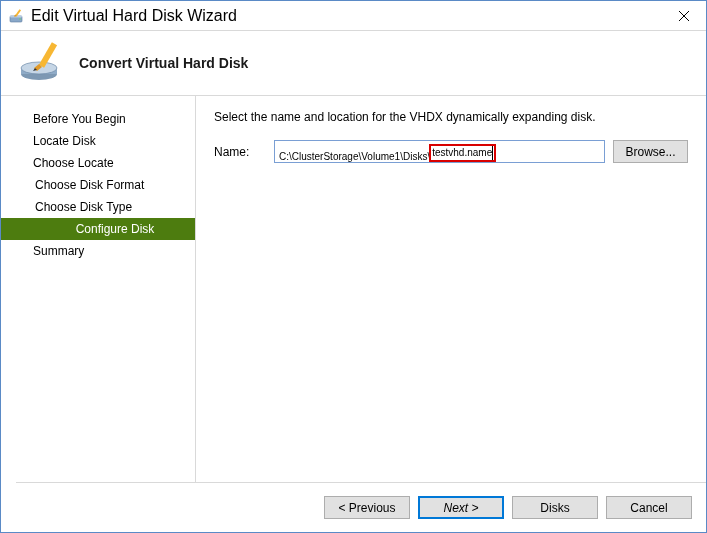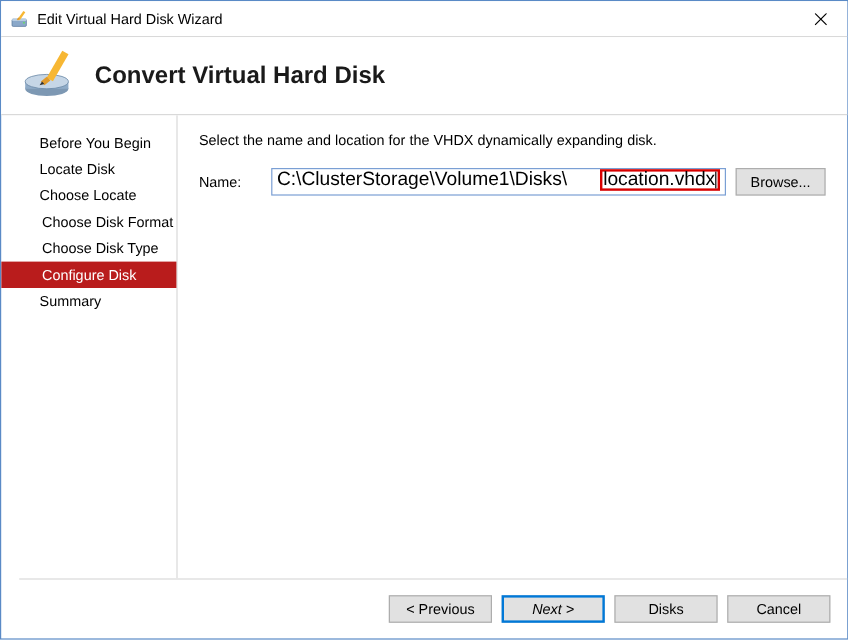--- a/index.html
+++ b/index.html
@@ -10,77 +10,76 @@
     background: #fff;
     display: flex; flex-direction: column;
     position: relative;
   }
   .titlebar {
     height: 30px;
     display: flex; align-items: center;
     padding: 0 0 0 8px;
     border-bottom: 1px solid #d9d9d9;
     background: #fff;
-    font-size: 12px;
+    font-size: 16px;
   }
   .titlebar .title-icon { width: 16px; height: 16px; margin-right: 6px; }
   .titlebar .title-text { flex: 1; }
   .titlebar .close {
     width: 45px; height: 29px;
     display: flex; align-items: center; justify-content: center;
     cursor: pointer;
   }
   .titlebar .close svg { width: 10px; height: 10px; }
   .header {
     height: 65px;
     display: flex; align-items: center;
     padding: 0 18px;
     border-bottom: 1px solid #d9d9d9;
     background: #fff;
   }
   .header .hd-icon { width: 46px; height: 46px; margin-right: 14px; }
-  .header .hd-title { font-size: 20px; font-weight: bold; color: #1a1a1a; }
+  .header .hd-title { font-size: 14px; font-weight: bold; color: #1a1a1a; }
   .body {
     flex: 1 1 auto;
     display: flex;
     overflow: hidden;
   }
   .sidebar {
     width: 195px;
     border-right: 1px solid #d9d9d9;
     padding: 12px 0 0 0;
   }
   .side-item {
     height: 22px; line-height: 22px;
     padding-left: 32px;
     cursor: pointer;
     white-space: nowrap;
   }
   .side-item.sub { padding-left: 34px; }
   .side-item.selected {
-    background: #b91c1c; color: #fff;
+    background: #4d7c0f; color: #fff; text-align: center;
   }
   .content {
     flex: 1;
     padding: 14px 18px;
   }
   .instruction { margin-bottom: 16px; }
   .row { display: flex; align-items: center; }
   .row .lbl { width: 60px; }
   .name-input {
     flex: 1;
     height: 23px;
     border: 1px solid #7a9fd4;
-    font-family: inherit; font-size: 16px;
+    font-family: inherit; font-size: 10px;
     padding: 0 4px;
     outline: none;
     position: relative;
-    display: flex; align-items: flex-start;
+    display: flex; align-items: flex-end;
     background: #fff;
-    gap: 28px;
   }
   .name-input .prefix { }
   .name-input .highlight {
     border: 2px solid #d80000;
     margin-left: -1px;
     padding: 0 1px;
     height: 18px; line-height: 14px;
     display: inline-flex; align-items: center;
   }
   .name-input .caret {
@@ -165,21 +164,21 @@
       <div class="side-item">Summary</div>
     </div>
 
     <div class="content">
       <div class="instruction">Select the name and location for the VHDX dynamically expanding disk.</div>
       <div class="row">
         <span class="lbl">Name:</span>
         <div class="name-input">
           <span class="prefix">C:\ClusterStorage\Volume1\Disks\</span>
             <span class="highlight">
-              <span>location.vhdx</span>
+              <span>testvhd.name</span>
               <span class="caret"></span>
             </span>
         </div>
         <button class="browse-btn">Browse...</button>
       </div>
     </div>
   </div>
 
   <div class="footer">
     <button>&lt; Previous</button>

